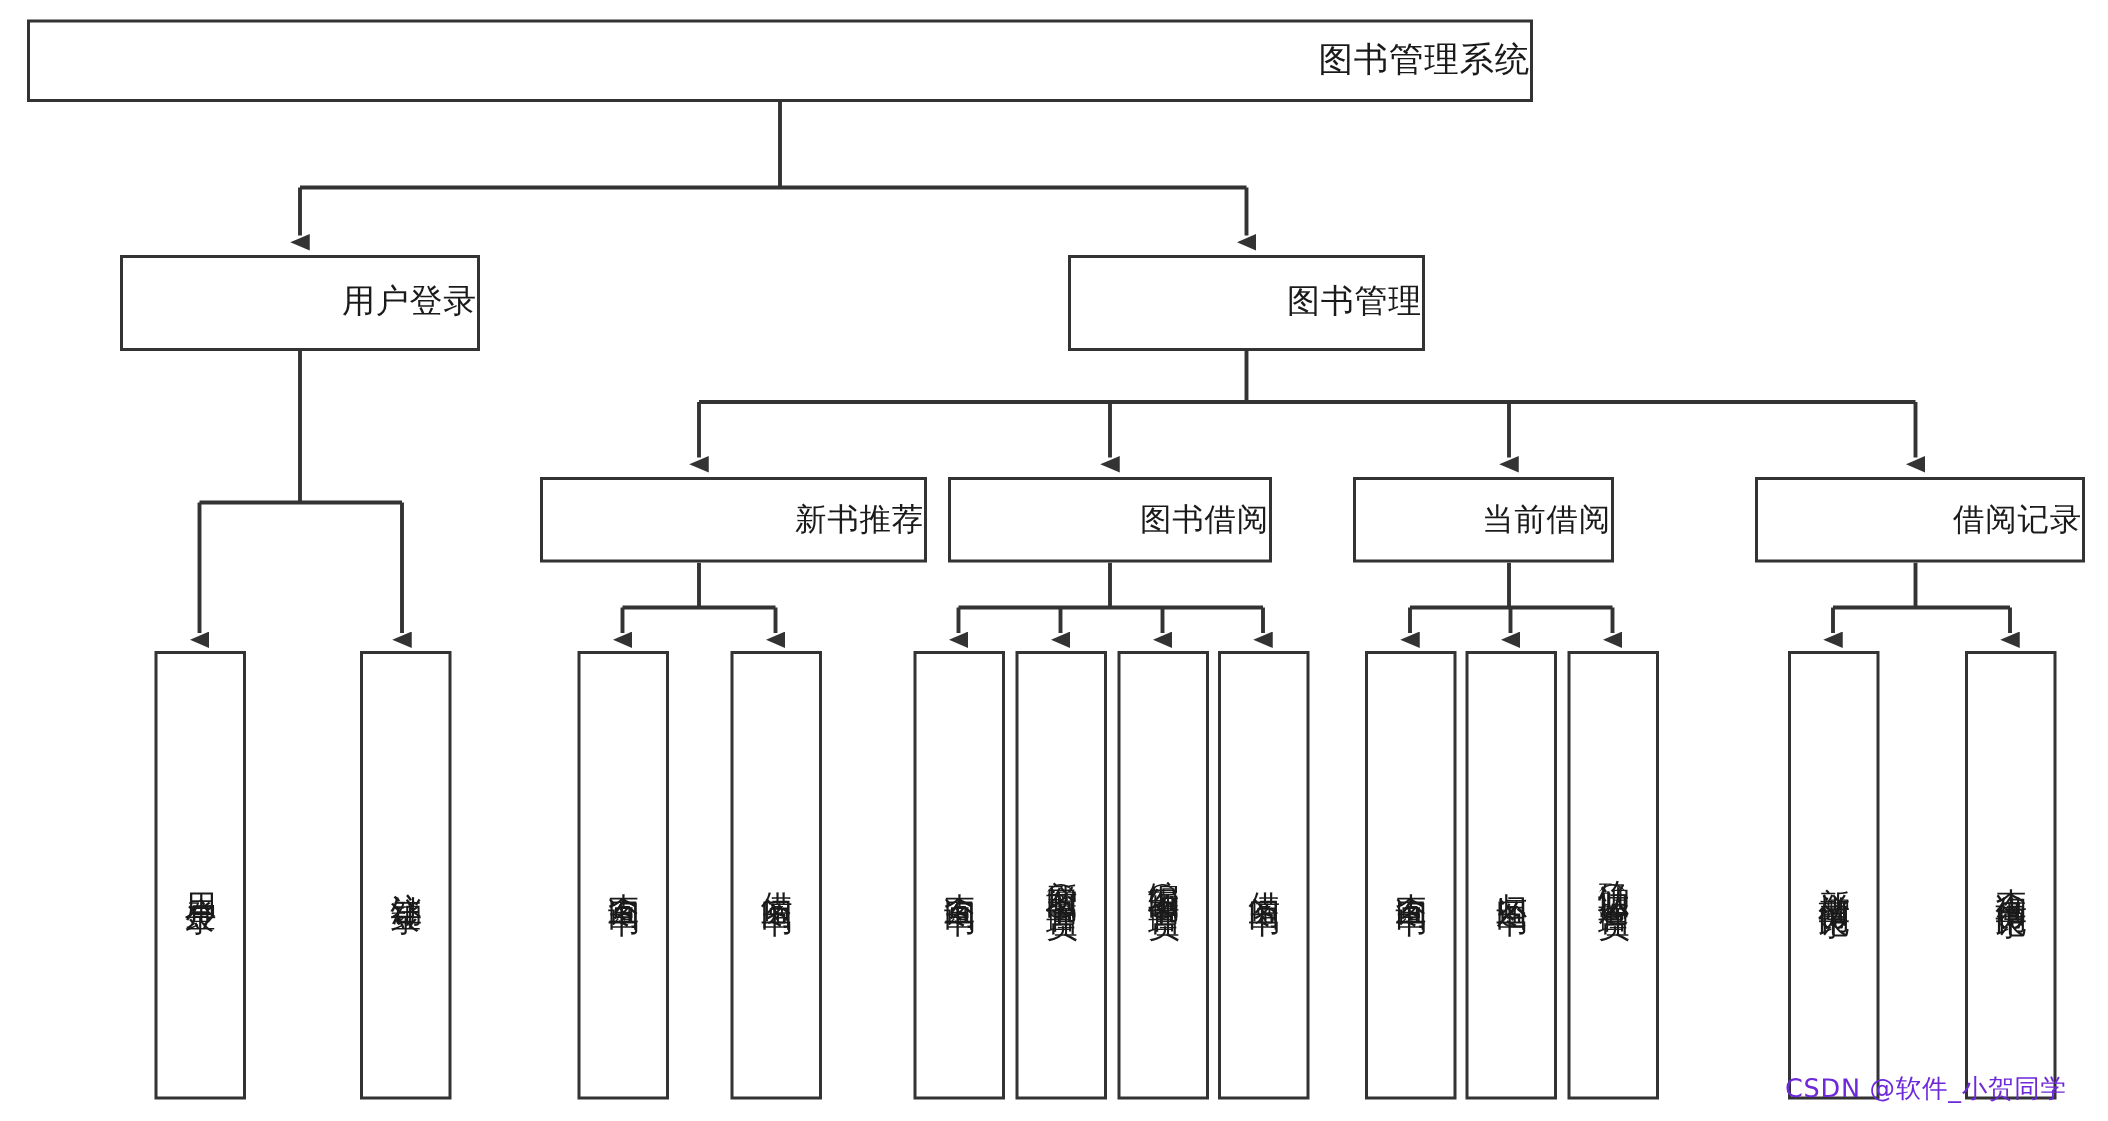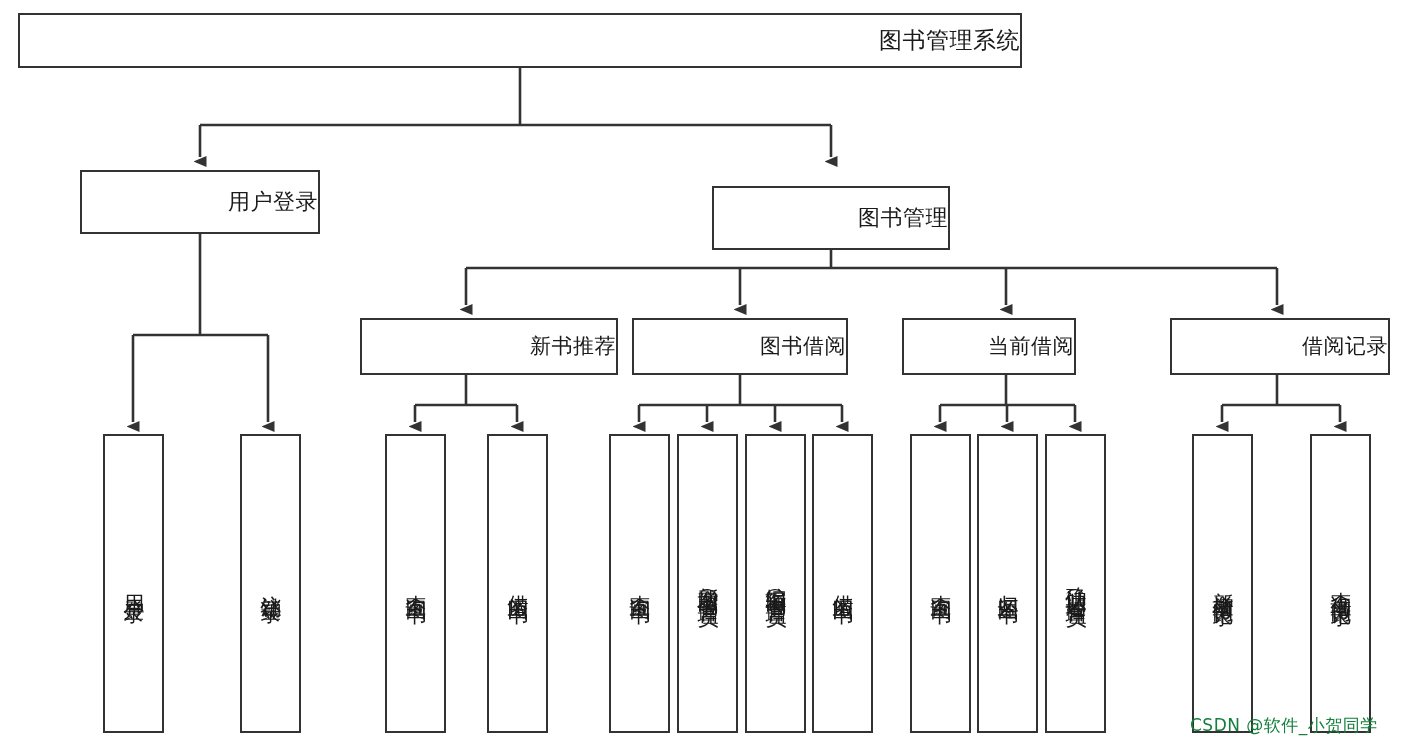--- a/index.html
+++ b/index.html
@@ -53,21 +53,21 @@
   .node.leaf .label {
     writing-mode: vertical-rl;
     text-orientation: upright;
     font-size: 21px;
     line-height: 1.18;
     letter-spacing: 3px;
     white-space: nowrap;
   }
   .watermark {
     position: absolute;
-    color: #15803d;
+    color: #6d28d9;
     font-size: 17px;
     white-space: nowrap;
     letter-spacing: 0.5px;
   }
 </style>
 </head>
 <body>
 
 <div id="canvas">
 
@@ -121,21 +121,21 @@
     </g>
   </svg>
 
   <div class="node root" style="left:18px; top:13px; width:1004px; height:55px;">
     <span class="label">图书管理系统</span>
   </div>
 
   <div class="node lvl2" style="left:80px; top:170px; width:240px; height:64px;">
     <span class="label">用户登录</span>
   </div>
-  <div class="node lvl2" style="left:712px; top:170px; width:238px; height:64px;margin-top:16px;">
+  <div class="node lvl2" style="left:712px; top:170px; width:238px; height:64px;">
     <span class="label">图书管理</span>
   </div>
 
   <div class="node lvl3" style="left:360px; top:318px; width:258px; height:57px;">
     <span class="label">新书推荐</span>
   </div>
   <div class="node lvl3" style="left:632px; top:318px; width:216px; height:57px;">
     <span class="label">图书借阅</span>
   </div>
   <div class="node lvl3" style="left:902px; top:318px; width:174px; height:57px;">

